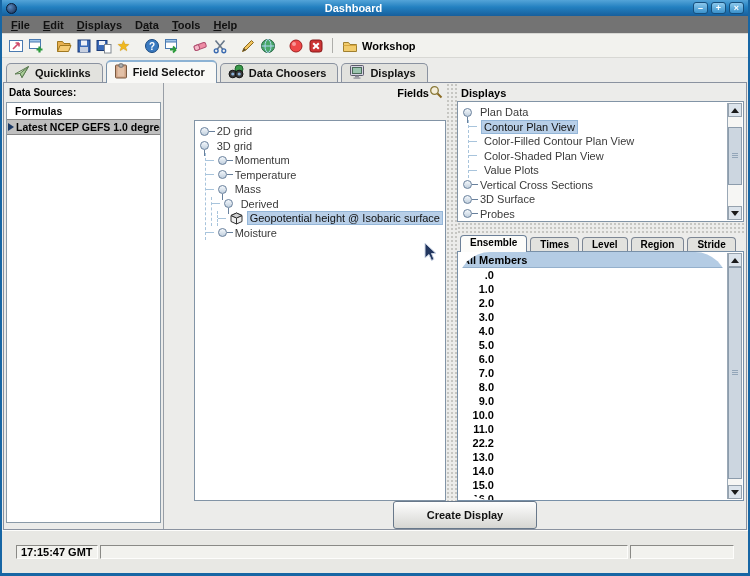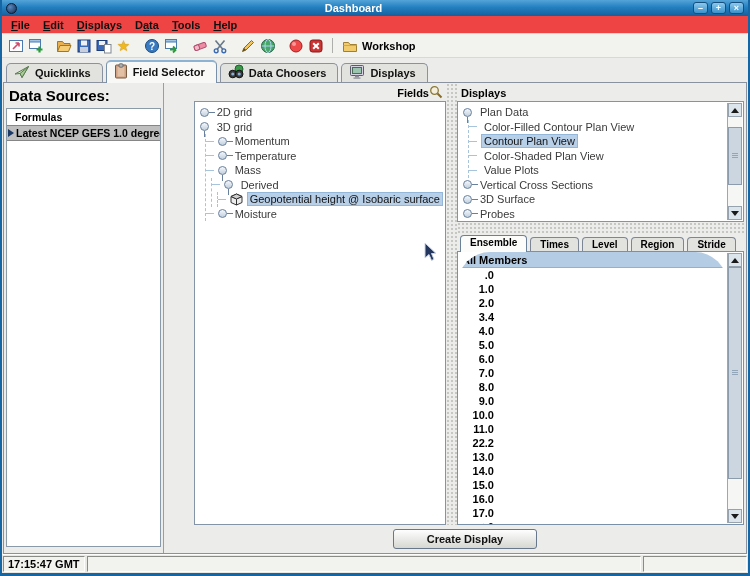--- a/index.html
+++ b/index.html
@@ -14,21 +14,21 @@
   
   .titlebar{flex:0 0 16px;background:linear-gradient(#54a4d8,#2380c0 45%,#175f9c);
     display:flex;align-items:center;padding:0 4px;}
   .idv-logo{width:11px;height:11px;border-radius:50%;
     background:radial-gradient(circle at 35% 35%,#5a8ac0,#13294c);border:1px solid #0a1a34;}
   .title-text{flex:1;text-align:center;color:#fff;font-weight:bold;font-size:11px;line-height:15px;}
   .winbtn{width:15px;height:12px;border-radius:3px;margin-left:3px;
     background:linear-gradient(#8cc8ec,#3a92cc);border:1px solid #174f7c;
     color:#fff;font-size:9px;line-height:10px;text-align:center;font-weight:bold;cursor:default;}
   
-  .menubar{flex:0 0 18px;background:#ef4444;display:flex;align-items:center;
+  .menubar{flex:0 0 18px;background:#737373;display:flex;align-items:center;
     padding:0 5px;border-bottom:1px solid #d8d8d4;}
   .menu-item{font-size:11px;font-weight:bold;color:#111;padding:1px 9px 1px 4px;}
   .menu-item u{text-decoration:underline;}
   
   .toolbar{flex:0 0 24px;background:#f2f2ee;display:flex;align-items:center;
     padding:0 5px;border-bottom:1px solid #d8d8d4;}
   .tbicon{width:17px;height:17px;margin-right:3px;display:flex;align-items:center;justify-content:center;}
   .tbicon.gap{margin-right:11px;}
   .star-glyph{font-size:15px;line-height:15px;color:#f0b820;text-shadow:0 0 1px #a07010;}
   .tsep{width:1px;height:15px;background:#aeaeaa;margin:0 8px 0 5px;}
@@ -36,34 +36,34 @@
   
   .tabbar{flex:0 0 24px;display:flex;align-items:flex-end;padding-left:4px;background:#ececea;}
   .tab{display:flex;align-items:center;gap:5px;font-size:11px;font-weight:bold;color:#111;
     background:#e2e2de;border:1px solid #8a92a0;border-bottom:none;border-radius:5px 5px 0 0;
     padding:1px 11px 2px 7px;margin-right:3px;height:19px;position:relative;z-index:1;white-space:nowrap;}
   .tab.sel{background:#f8f8f6;height:23px;border-color:#7890a8;border-top:2px solid #8cb2d4;
     margin-bottom:-1px;z-index:3;}
   
   .content{flex:1;display:flex;border:1px solid #8a92a0;margin:0 1px;background:#ececea;min-height:0;}
   .left-col{flex:0 0 160px;border-right:1px solid #989ea6;display:flex;flex-direction:column;padding:2px 2px 6px 2px;min-width:0;}
-  .ds-header{font-size:15px;font-weight:bold;padding:2px 2px 4px 3px;}
+  .ds-header{font-size:10px;font-weight:bold;padding:2px 2px 4px 3px;}
   .ds-list{flex:1;background:#fff;border:1px solid #8a9aa8;overflow:hidden;}
   .ds-row{height:16px;display:flex;align-items:center;font-size:10.5px;font-weight:bold;
     padding:0 1px 0 8px;white-space:nowrap;overflow:hidden;}
   .ds-row.sel{background:#bfbfbf;border-top:1px solid #868686;border-bottom:1px solid #868686;padding-left:1px;}
   .ds-arrow{width:0;height:0;border-left:6px solid #1c3a66;border-top:4px solid transparent;
     border-bottom:4px solid transparent;margin-right:2px;flex:0 0 auto;}
   .main-col{flex:1;display:flex;flex-direction:column;min-width:0;}
   .panels-row{flex:1;display:flex;min-height:0;}
   .mid-col{flex:0 0 282px;display:flex;flex-direction:column;padding:2px 0 0 3px;min-width:0;align-items:flex-end;}
   .panel-header{height:16px;display:flex;align-items:center;font-size:11px;font-weight:bold;padding:0 3px 1px 4px;}
   .panel-header .sp{flex:1;}
   .white-box{background:#fff;border:1px solid #8294a6;position:relative;overflow:hidden;}
-  .fields-box{flex:1;padding:3px 2px 18px 5px;}
+  .fields-box{flex:1;padding:3px 2px 18px 5px;margin-top:19px;}
   .vsplit{flex:0 0 11px;background-image:radial-gradient(#c6c6c2 25%,transparent 26%);background-size:4px 4px;cursor:col-resize;}
   .hsplit{flex:0 0 11px;background-image:radial-gradient(#c6c6c2 25%,transparent 26%);background-size:4px 4px;cursor:row-resize;}
   .right-col{flex:1;display:flex;flex-direction:column;padding:2px 2px 0 0;min-width:0;}
   .disp-box{flex:0 0 121px;padding:3px 17px 0 5px;}
   
   .tree{font-size:11px;color:#3a3a3a;}
   .trow{display:flex;align-items:center;height:14.5px;white-space:nowrap;}
   .handle{width:9px;height:9px;border-radius:50%;border:1px solid #68809c;
     background:linear-gradient(#f4f8fc,#c2d0de);position:relative;flex:0 0 auto;margin-right:5px;}
   .handle.c::after{content:'';position:absolute;left:8px;top:3px;width:6px;height:1px;background:#68809c;}
@@ -89,24 +89,24 @@
   .stab{font-size:10px;font-weight:bold;background:#e2e2de;border:1px solid #7c8694;border-bottom:none;
     border-radius:4px 4px 0 0;padding:1px 9px 1px 9px;margin-right:3px;height:14px;position:relative;z-index:1;white-space:nowrap;}
   .stab.sel{background:#fcfcfa;height:17px;margin-bottom:-1px;z-index:3;border-color:#6c8098;}
   .ens-box{flex:1;border-color:#7890a8;}
   .ens-inner{position:absolute;left:0;top:0;right:16px;bottom:0;overflow:hidden;border-radius:32px;}
   .ens-header{height:16px;background:#b4cce4;border-bottom:1px solid #94b0cc;
     font-size:11px;font-weight:bold;display:flex;align-items:center;padding:0 4px;}
   .ens-row{height:14px;line-height:14px;font-size:11px;font-weight:bold;width:36px;text-align:right;white-space:nowrap;}
   
   .btnrow{flex:0 0 28px;display:flex;align-items:center;justify-content:center;}
-  .create-btn{font-family:inherit;font-size:11px;font-weight:bold;color:#111;height:20px;padding:0 33px;
+  .create-btn{font-family:inherit;font-size:11px;font-weight:bold;color:#111;height:28px;padding:0 33px;
     background:linear-gradient(#fefefe,#d6d6d2);border:1px solid #68788a;border-radius:3px;margin-left:20px;}
   .statusbar{flex:0 0 19px;background:#e8e8e4;border-top:1px solid #fdfdfb;display:flex;align-items:stretch;
-    padding:1px;gap:2px;}
+    padding:14px;gap:2px;}
   .sseg{border:1px solid;border-color:#8a8a86 #fdfdfb #fdfdfb #8a8a86;background:#f2f2ee;
     font-size:11px;font-weight:bold;display:flex;align-items:center;padding:0 4px;white-space:nowrap;overflow:hidden;}
   .sseg.time{flex:0 0 82px;}
   .sseg.midseg{flex:1;}
   .sseg.rightseg{flex:0 0 104px;}
   .cursor{position:absolute;left:422px;top:242px;z-index:50;pointer-events:none;}
 </style>
 </head>
 <body>
 
@@ -370,25 +370,25 @@
           </div>
           <div class="white-box disp-box">
             <div class="tree">
               <div class="trow">
                 <span class="handle e"></span>
                 <span class="tlabel">Plan Data</span>
               </div>
               <div class="tgroup">
                 <div class="trow">
                   <span class="dash"></span>
+                  <span class="tlabel sel">Contour Plan View</span>
+                </div>
+                <div class="trow">
+                  <span class="dash"></span>
                   <span class="tlabel">Color-Filled Contour Plan View</span>
-                </div>
-                <div class="trow">
-                  <span class="dash"></span>
-                  <span class="tlabel sel">Contour Plan View</span>
                 </div>
                 <div class="trow">
                   <span class="dash"></span>
                   <span class="tlabel">Color-Shaded Plan View</span>
                 </div>
                 <div class="trow">
                   <span class="dash"></span>
                   <span class="tlabel">Value Plots</span>
                 </div>
               </div>
@@ -428,21 +428,21 @@
             <div class="stab">Stride</div>
           </div>
 
           <div class="white-box ens-box">
             <div class="ens-inner">
               <div class="ens-header">All Members</div>
               <div>
                   <div class="ens-row">.0</div>
                   <div class="ens-row">1.0</div>
                   <div class="ens-row">2.0</div>
-                  <div class="ens-row">3.4</div>
+                  <div class="ens-row">3.0</div>
                   <div class="ens-row">4.0</div>
                   <div class="ens-row">5.0</div>
                   <div class="ens-row">6.0</div>
                   <div class="ens-row">7.0</div>
                   <div class="ens-row">8.0</div>
                   <div class="ens-row">9.0</div>
                   <div class="ens-row">10.0</div>
                   <div class="ens-row">11.0</div>
                   <div class="ens-row">22.2</div>
                   <div class="ens-row">13.0</div>

